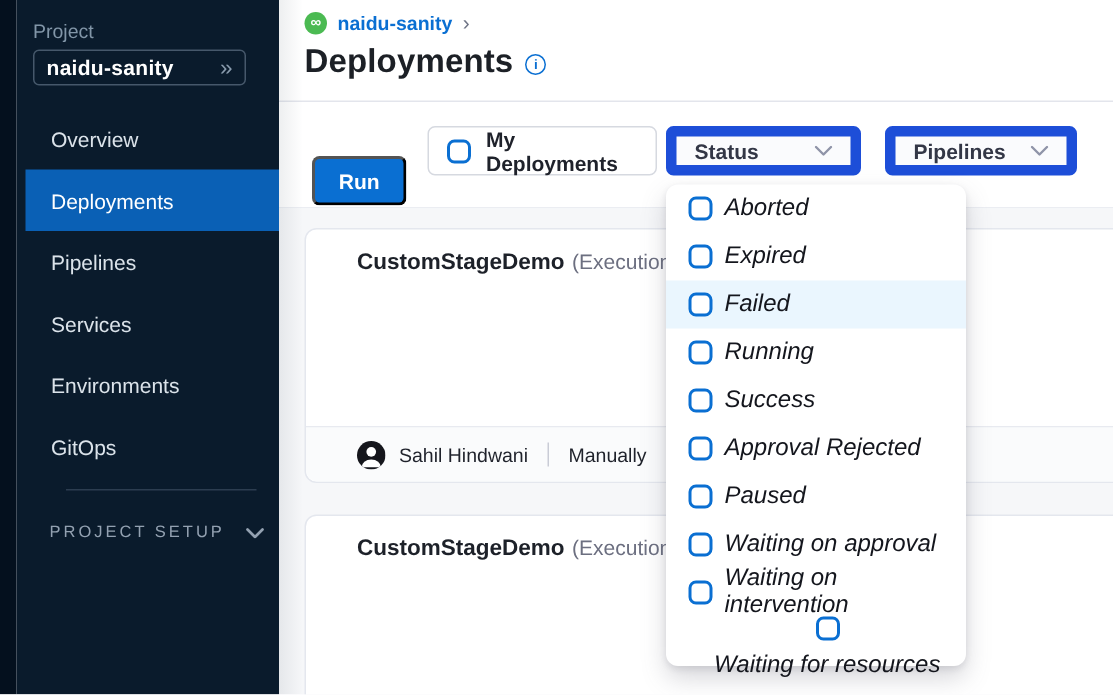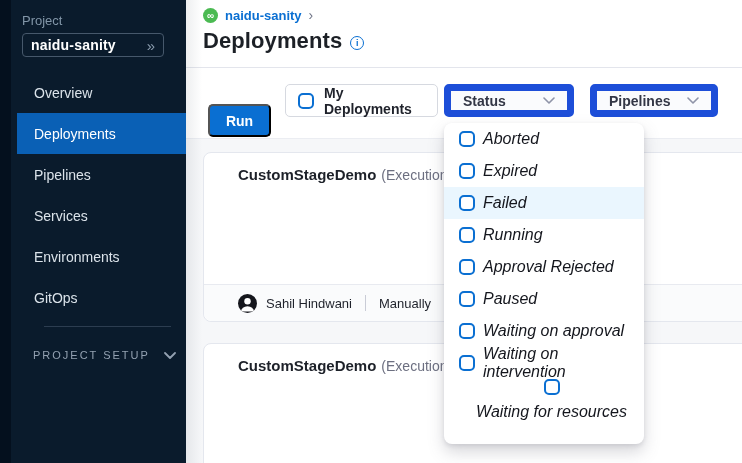--- a/index.html
+++ b/index.html
@@ -204,20 +204,24 @@
     <div class="dropdown-item highlighted">
         <span class="checkbox"></span>
         <span>Failed</span>
       </div>
     <div class="dropdown-item">
         <span class="checkbox"></span>
         <span>Running</span>
       </div>
     <div class="dropdown-item">
         <span class="checkbox"></span>
+        <span>Success</span>
+      </div>
+    <div class="dropdown-item">
+        <span class="checkbox"></span>
         <span>Approval Rejected</span>
       </div>
     <div class="dropdown-item">
         <span class="checkbox"></span>
         <span>Paused</span>
       </div>
     <div class="dropdown-item">
         <span class="checkbox"></span>
         <span>Waiting on approval</span>
       </div>

